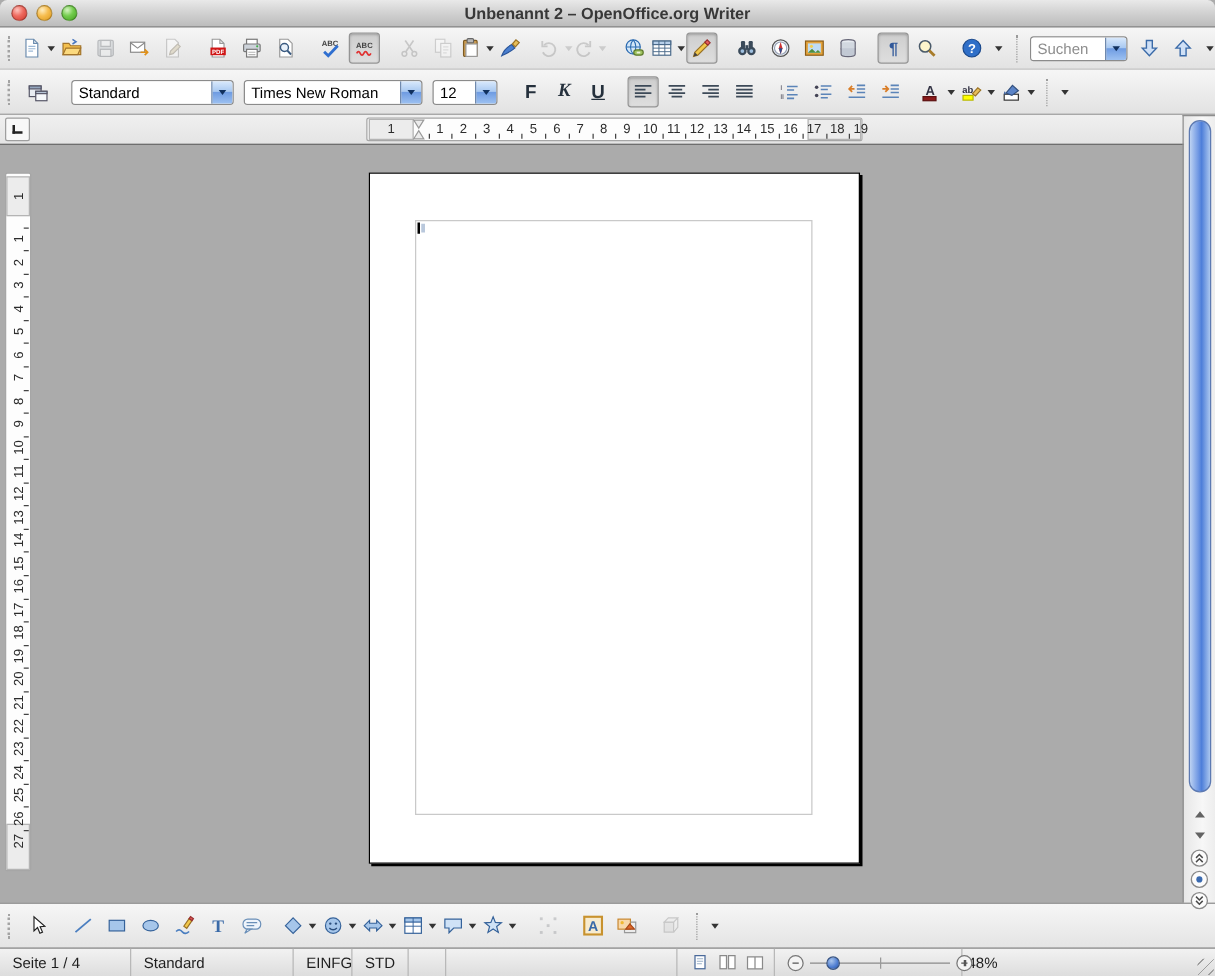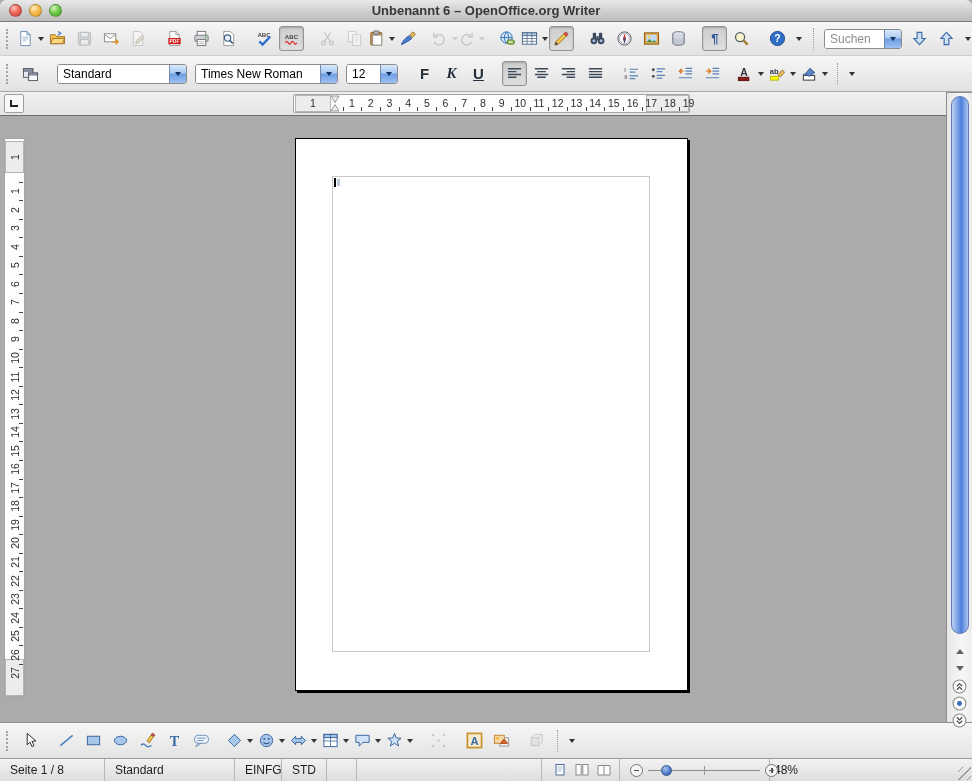--- a/index.html
+++ b/index.html
@@ -123,21 +123,21 @@
 </style>
 </head>
 <body>
 
 <div id="titlebar">
   <div class="traffic">
     <span class="light close"></span>
     <span class="light min"></span>
     <span class="light zoomw"></span>
   </div>
-  <span id="window-title">Unbenannt 6 – OpenOffice.org Writer</span>
+  <span id="window-title">Unbenannt 2 – OpenOffice.org Writer</span>
 </div>
 
 <div id="tb1" class="tbrow">
     <span class="handle"></span>
     <span class="tbtn">
       <span class="icon">
         <svg width="17" height="17" viewBox="0 0 18 18">
           <path d="M4 1.5h6.5L14 5v11.5H4z" fill="#fff" stroke="#6b8cae"></path>
           <path d="M10.5 1.5V5H14" fill="none" stroke="#6b8cae"></path>
           <path d="M6 7.5h6M6 9.5h6M6 11.5h4" stroke="#9db9d6"></path>
@@ -878,21 +878,21 @@
         </svg>
       </span>
     </span>
     <span class="sep"></span>
     <span class="tbtn overflow">
       <span class="dd"></span>
     </span>
   </div>
 
 <div id="statusbar">
-  <span class="scell" style="width:105px">Seite 1 / 8</span>
+  <span class="scell" style="width:105px">Seite 1 / 4</span>
   <span class="scell" style="width:130px">Standard</span>
   <span class="scell" style="width:47px">EINFG</span>
   <span class="scell" style="width:45px">STD</span>
   <span class="scell" style="width:30px"></span>
   <span class="scell" style="width:185px"></span>
   <span class="scell" style="width:78px">
     <span id="view-icons">
         <span class="viewbtn">
           <span class="icon" style="width:14px;height:14px">
             <svg width="14" height="14" viewBox="0 0 14 14">

